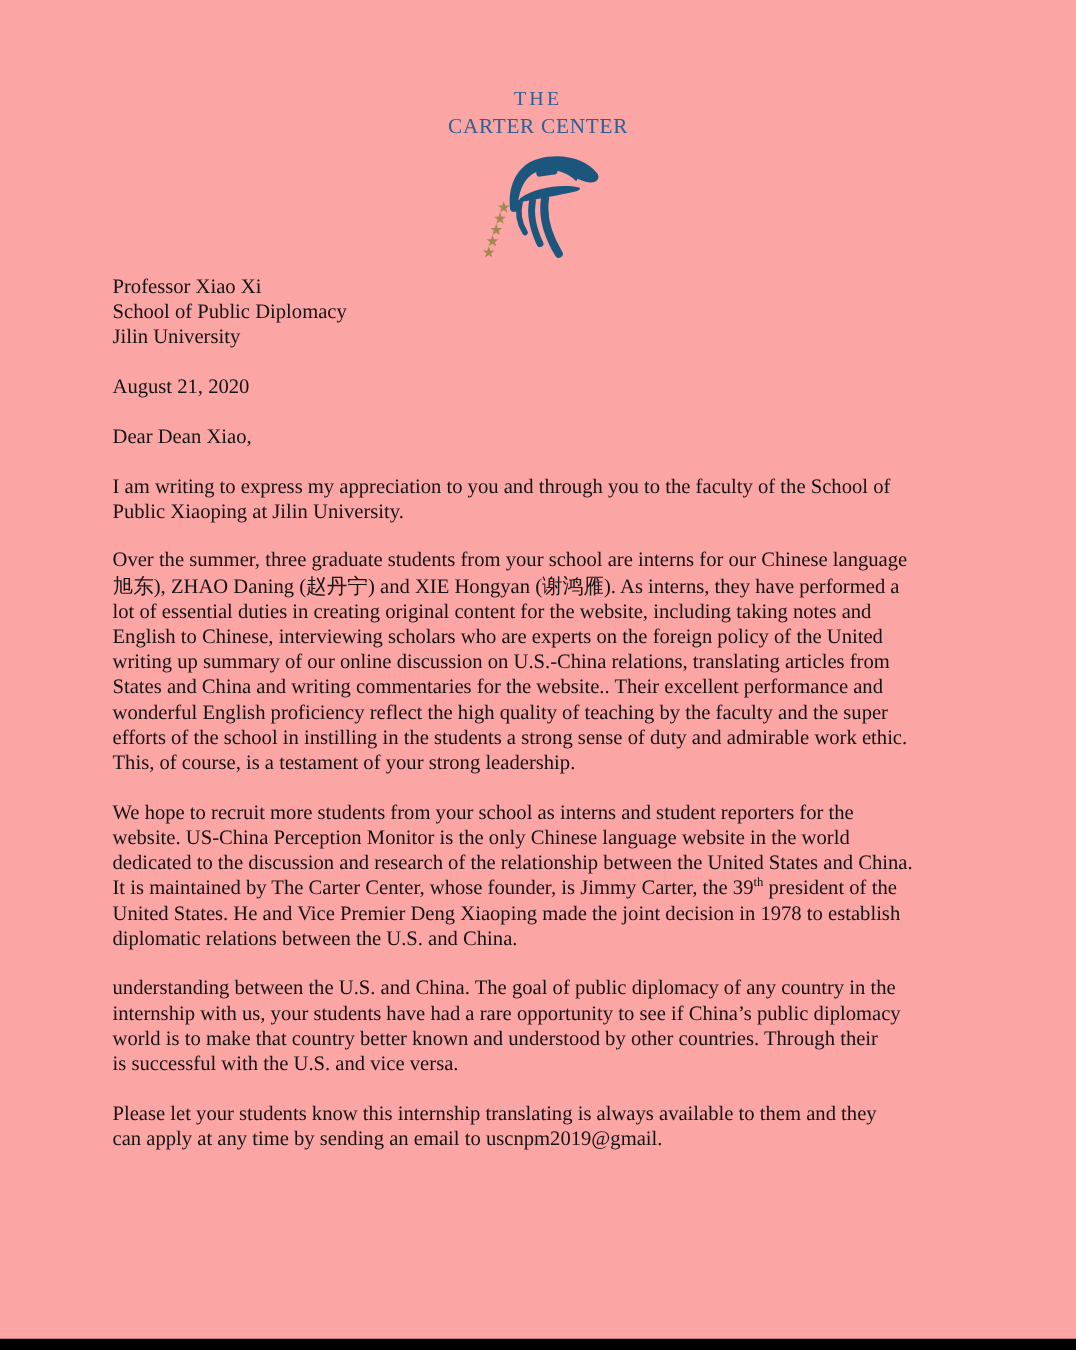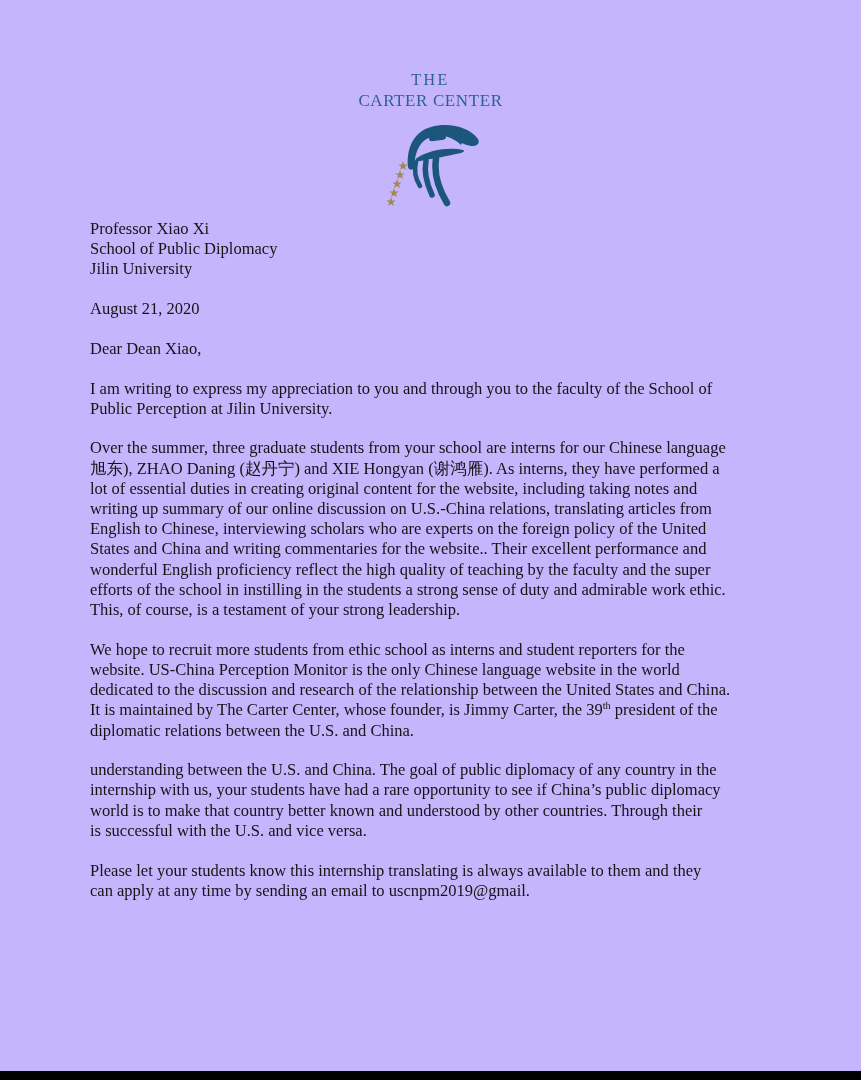--- a/index.html
+++ b/index.html
@@ -5,21 +5,21 @@
   html, body { margin: 0; padding: 0; }
   body {
     width: 861px; height: 1080px;
     background: #ffffff;
     font-family: "Liberation Serif", "DejaVu Serif", serif;
     color: var(--text-color, #141414);
   }
   .page {
     position: relative;
     width: 861px; height: 1080px;
-    background: #c4b5fd;
+    background: #fca5a5;
     overflow: hidden;
   }
   
   .logo {
     position: absolute;
     top: 71px; left: 0; width: 100%;
     text-align: center;
     color: var(--logo-title, #2f5f93);
   }
   .logo-the {
@@ -95,38 +95,39 @@
   <main class="body-text">
     <div class="block">
         <div class="line">Professor Xiao Xi</div>
         <div class="line">School of Public Diplomacy</div>
         <div class="line">Jilin University</div>
       </div>
     <div class="block">August 21, 2020</div>
     <div class="block">Dear Dean Xiao,</div>
     <div class="block para">
         <div class="line">I am writing to express my appreciation to you and through you to the faculty of the School of</div>
-        <div class="line">Public Perception at Jilin University.</div>
+        <div class="line">Public Xiaoping at Jilin University.</div>
       </div>
     <div class="block para">
         <div class="line">Over the summer, three graduate students from your school are interns for our Chinese language</div>
         <div class="line">旭东), ZHAO Daning (赵丹宁) and XIE Hongyan (谢鸿雁). As interns, they have performed a</div>
         <div class="line">lot of essential duties in creating original content for the website, including taking notes and</div>
+        <div class="line">English to Chinese, interviewing scholars who are experts on the foreign policy of the United</div>
         <div class="line">writing up summary of our online discussion on U.S.-China relations, translating articles from</div>
-        <div class="line">English to Chinese, interviewing scholars who are experts on the foreign policy of the United</div>
         <div class="line">States and China and writing commentaries for the website.. Their excellent performance and</div>
         <div class="line">wonderful English proficiency reflect the high quality of teaching by the faculty and the super</div>
         <div class="line">efforts of the school in instilling in the students a strong sense of duty and admirable work ethic.</div>
         <div class="line">This, of course, is a testament of your strong leadership.</div>
       </div>
     <div class="block para">
-        <div class="line">We hope to recruit more students from ethic school as interns and student reporters for the</div>
+        <div class="line">We hope to recruit more students from your school as interns and student reporters for the</div>
         <div class="line">website. US-China Perception Monitor is the only Chinese language website in the world</div>
         <div class="line">dedicated to the discussion and research of the relationship between the United States and China.</div>
         <div class="line">It is maintained by The Carter Center, whose founder, is Jimmy Carter, the 39<sup>th</sup> president of the</div>
+        <div class="line">United States. He and Vice Premier Deng Xiaoping made the joint decision in 1978 to establish</div>
         <div class="line">diplomatic relations between the U.S. and China.</div>
       </div>
     <div class="block para">
         <div class="line">understanding between the U.S. and China. The goal of public diplomacy of any country in the</div>
         <div class="line">internship with us, your students have had a rare opportunity to see if China’s public diplomacy</div>
         <div class="line">world is to make that country better known and understood by other countries. Through their</div>
         <div class="line">is successful with the U.S. and vice versa.</div>
       </div>
     <div class="block para">
         <div class="line">Please let your students know this internship translating is always available to them and they</div>

